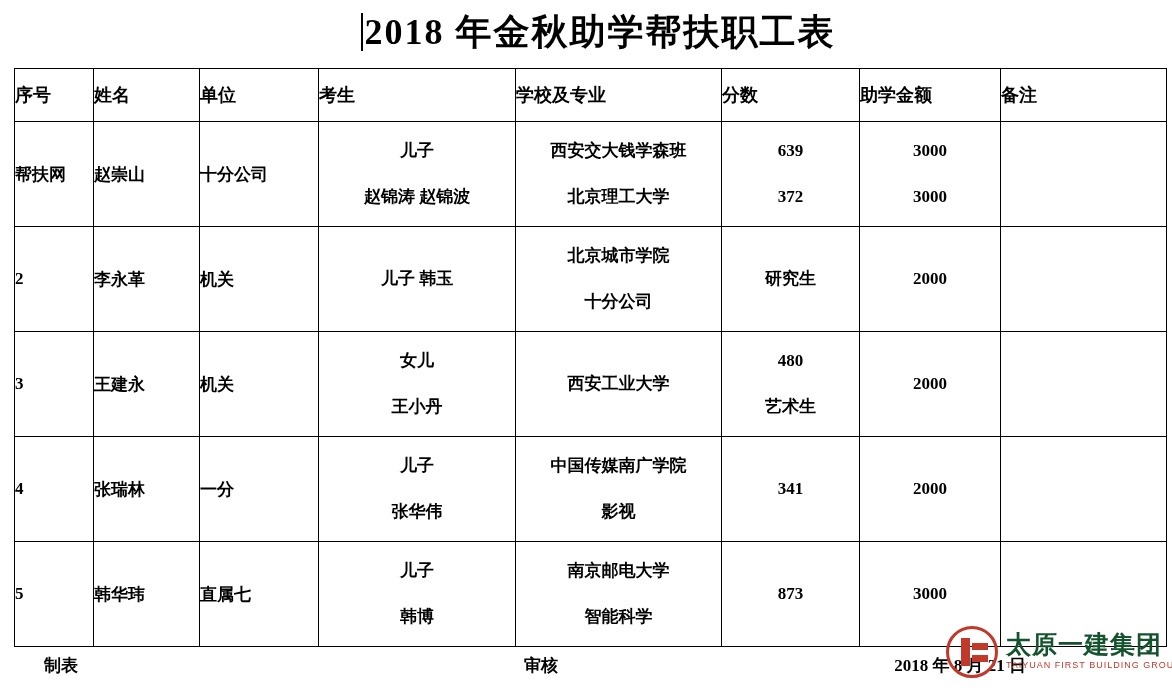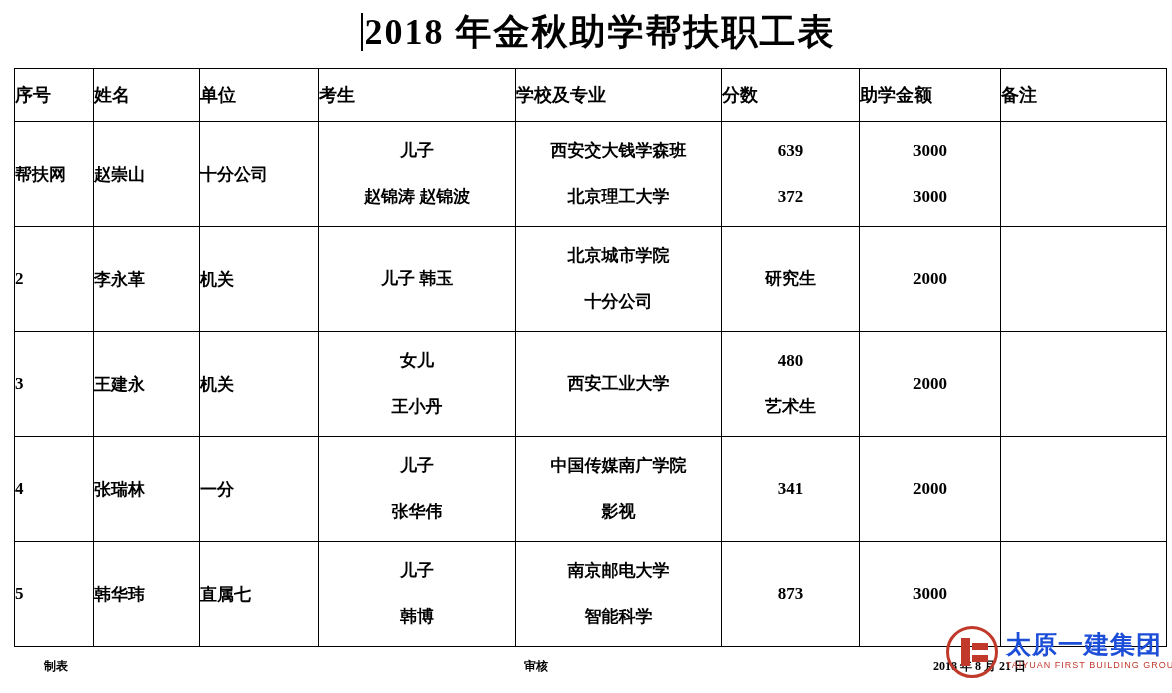--- a/index.html
+++ b/index.html
@@ -80,21 +80,21 @@
   }
   .footer {
     position: absolute;
     left: 0;
     top: 648px;
     width: 1172px;
     height: 40px;
   }
   .footer-item {
     position: absolute;
-    font-size: 12px;
+    font-size: 17px;
     font-weight: bold;
     line-height: 20px;
     white-space: nowrap;
   }
   .footer-maker { left: 44px; top: 8px; }
   .footer-check { left: 524px; top: 8px; text-align: right; }
   .footer-date { right: 146px; top: 8px; }
   .logo {
     position: absolute;
     right: 14px;
@@ -130,21 +130,21 @@
     height: 7px;
     background: #c0392b;
     box-shadow: 0 12px 0 0 #c0392b;
   }
   .logo-cn {
     position: absolute;
     left: 60px;
     top: 6px;
     font-size: 25px;
     font-weight: bold;
-    color: #1d4ed8;
+    color: #14532d;
     letter-spacing: 1px;
     white-space: nowrap;
     font-family: "Liberation Serif", "DejaVu Serif", serif;
   }
   .logo-en {
     position: absolute;
     left: 60px;
     top: 38px;
     font-size: 9px;
     color: #c0392b;

